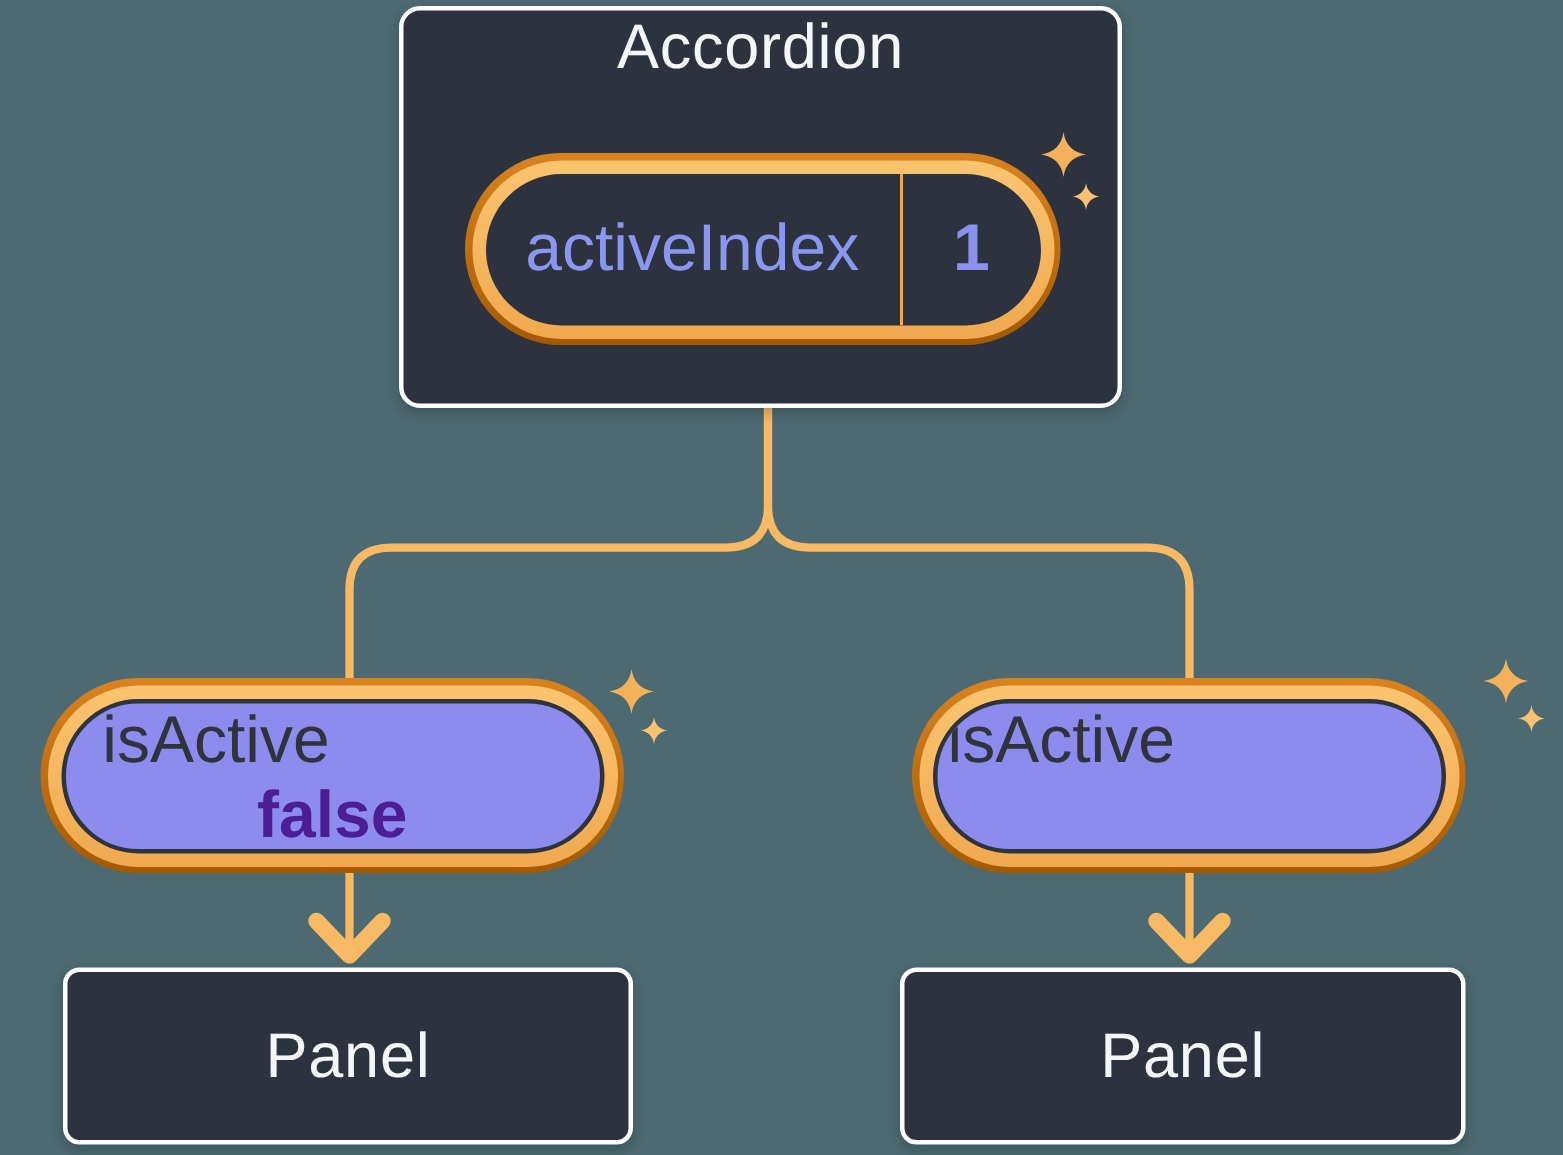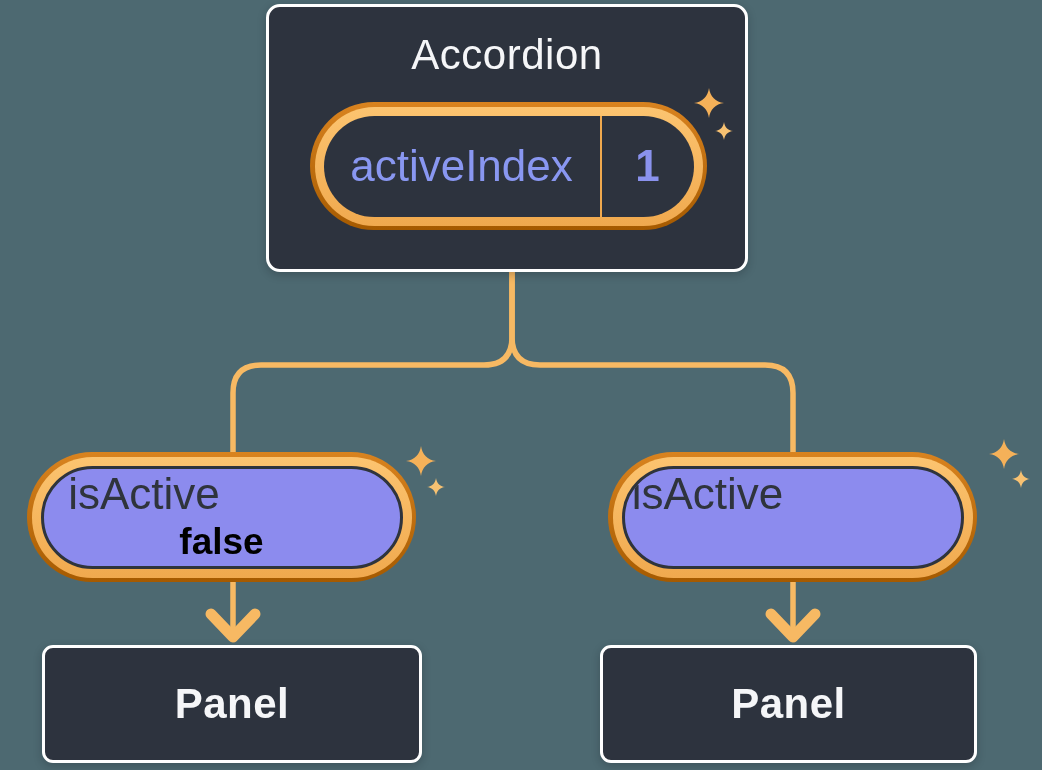--- a/index.html
+++ b/index.html
@@ -15,23 +15,22 @@
   .node{
     position:absolute;z-index:2;box-sizing:border-box;
     background:#2D333E;border:3px solid #FFFFFF;
     display:flex;align-items:center;justify-content:center;
     box-shadow:0 3px 8px rgba(20,25,32,0.25);
   }
   .card{border-radius:14px;flex-direction:column;justify-content:flex-start;}
   .panel{border-radius:11px;}
   .node-title{
     color:#F5F6F8;font-size:42px;font-weight:500;letter-spacing:0.5px;
-    margin-top:24px;
   }
-  .panel-title{color:#F5F6F8;font-size:42px;font-weight:700;letter-spacing:0.5px;}
+  .panel-title{color:#F5F6F8;font-size:42px;font-weight:400;letter-spacing:0.5px;}
 
   .pill{
     position:absolute;z-index:3;box-sizing:border-box;border-radius:999px;
     background:linear-gradient(180deg,#D9831F 0%,#A55A00 100%);
     padding:4.5px;
   }
   .pill-gold{
     box-sizing:border-box;width:100%;height:100%;border-radius:999px;
     background:linear-gradient(180deg,#FCC470 0%,#F0A94E 100%);
     padding:9px;
@@ -40,21 +39,21 @@
     box-sizing:border-box;width:100%;height:100%;border-radius:999px;
     display:flex;align-items:stretch;overflow:hidden;
   }
   .core-dark{background:#2D333E;}
   .core-purple{background:#8C8BEE;border:3px solid #2F343C;flex-direction:column;}
   .cell{display:flex;align-items:center;justify-content:center;}
   .grow{flex:1 1 auto;}
   .state-label-dark{color:#8997F1;font-size:44px;}
   .state-value-dark{color:#8A92ED;font-size:44px;font-weight:700;}
   .state-label-purple{color:#2F343C;font-size:44px;}
-  .state-value-purple{color:#000000;font-size:37px;font-weight:700;}
+  .state-value-purple{color:#4c1d95;font-size:44px;font-weight:700;}
   .divider-gold{width:2px;background:#F0A94E;}
   .divider-dark{width:3px;background:#2F343C;}
 
   .sparkle{position:absolute;z-index:4;}
 </style>
 </head>
 <body>
 
 <div class="canvas">
 

